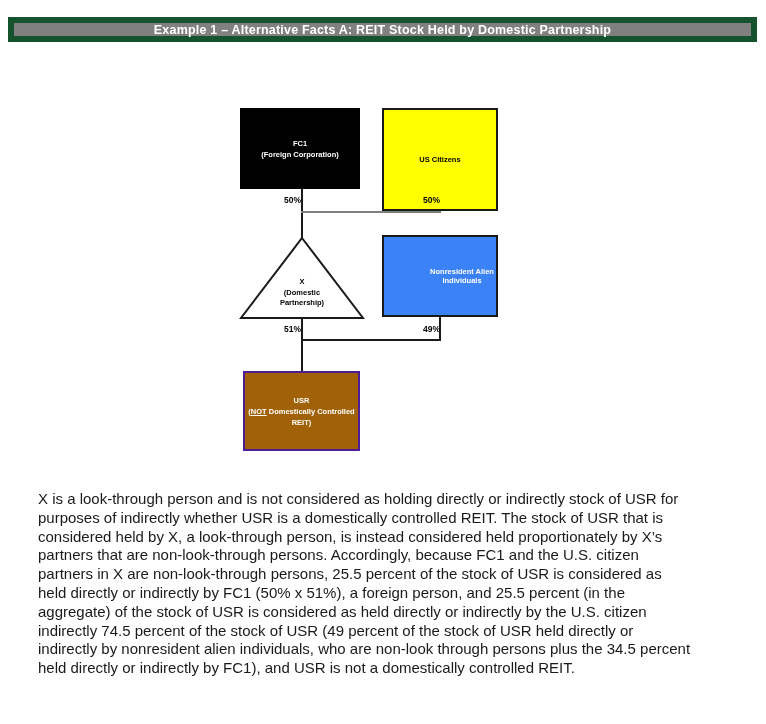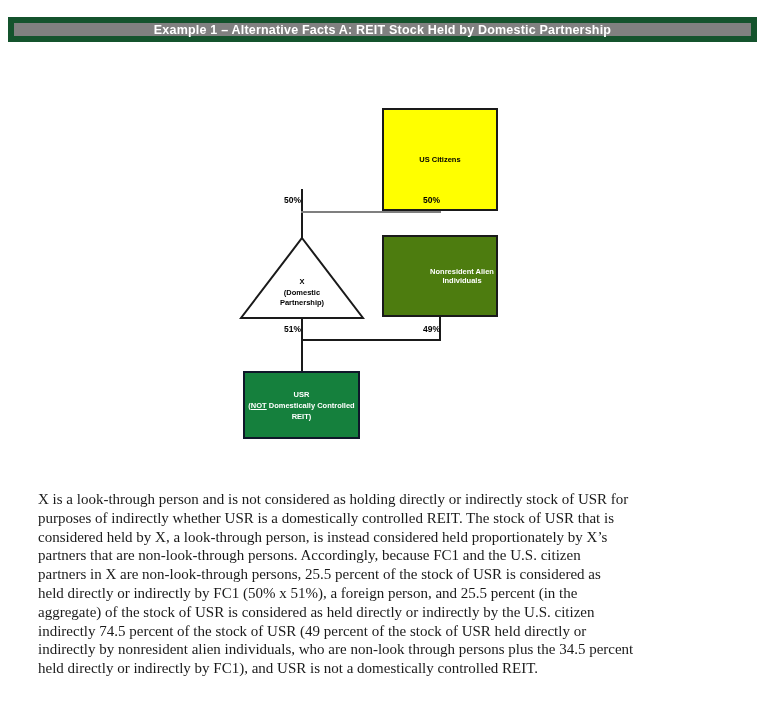--- a/index.html
+++ b/index.html
@@ -20,26 +20,26 @@
     background: #000000; border: 2px solid #000000;
     color: #ffffff; font-size: 7.5px; line-height: 11px;
   }
   .us-citizens-box {
     left: 382px; top: 108px; width: 116px; height: 103px;
     background: #ffff00; border: 2px solid #1a1a1a;
     color: #000000; font-size: 7.5px;
   }
   .nonresident-box {
     left: 382px; top: 235px; width: 116px; height: 82px;
-    background: #4d7c0f; border: 2px solid #1a1a1a;
+    background: #3b82f6; border: 2px solid #1a1a1a;
     color: #ffffff; font-size: 7.5px; padding-left: 44px;
   }
   .usr-box {
-    left: 243px; top: 371px; width: 117px; height: 68px;
-    background: #15803d; border: 2px solid #0f172a;
+    left: 243px; top: 371px; width: 117px; height: 80px;
+    background: #a16207; border: 2px solid #4c1d95;
     color: #ffffff; font-size: 7.5px; line-height: 11px;
   }
   .usr-text u { text-decoration: underline; }
 
   .triangle-svg { position: absolute; left: 239px; top: 236px; width: 126px; height: 84px; }
   .triangle-label {
     position: absolute; left: 242px; top: 277px; width: 120px;
     text-align: center; font-weight: bold; font-size: 7.5px; line-height: 10.5px; color: #000000;
   }
 
@@ -48,38 +48,44 @@
 
   .pct {
     position: absolute; width: 40px; text-align: right;
     font-weight: bold; font-size: 8.5px; color: #000000;
   }
 
   .paragraph {
     position: absolute; left: 38px; top: 490px; width: 712px;
     font-size: 15px; line-height: 18.8px; color: #1a1a1a;
   }
-  .paragraph .pline { white-space: nowrap; font-family: Liberation Serif, serif; }
+  .paragraph .pline { white-space: nowrap; }
 </style>
 </head>
 <body>
 
 <div class="page">
 
   <div class="title-bar">
     <span>Example 1 – Alternative Facts A: REIT Stock Held by Domestic Partnership</span>
   </div>
 
   <div class="line" style="left:301px; top:189px; width:2px; height:51px;"></div>
   <div class="line gray" style="left:439px; top:189px; width:2px; height:24px;"></div>
   <div class="line gray" style="left:301px; top:211px; width:140px; height:2px;"></div>
   <div class="line" style="left:301px; top:317px; width:2px; height:54px;"></div>
   <div class="line" style="left:439px; top:317px; width:2px; height:24px;"></div>
   <div class="line" style="left:301px; top:339px; width:140px; height:2px;"></div>
 
+  <div class="node fc1-box">
+    <div>
+      <div>FC1</div>
+      <div>(Foreign Corporation)</div>
+    </div>
+  </div>
 
   <div class="node us-citizens-box">
     <span>US Citizens</span>
   </div>
 
   <svg class="triangle-svg" viewBox="0 0 126 84">
     <polygon points="63,2 124,82 2,82" fill="#ffffff" stroke="#1a1a1a" stroke-width="2"></polygon>
   </svg>
   <div class="triangle-label">
     <div>X</div>

